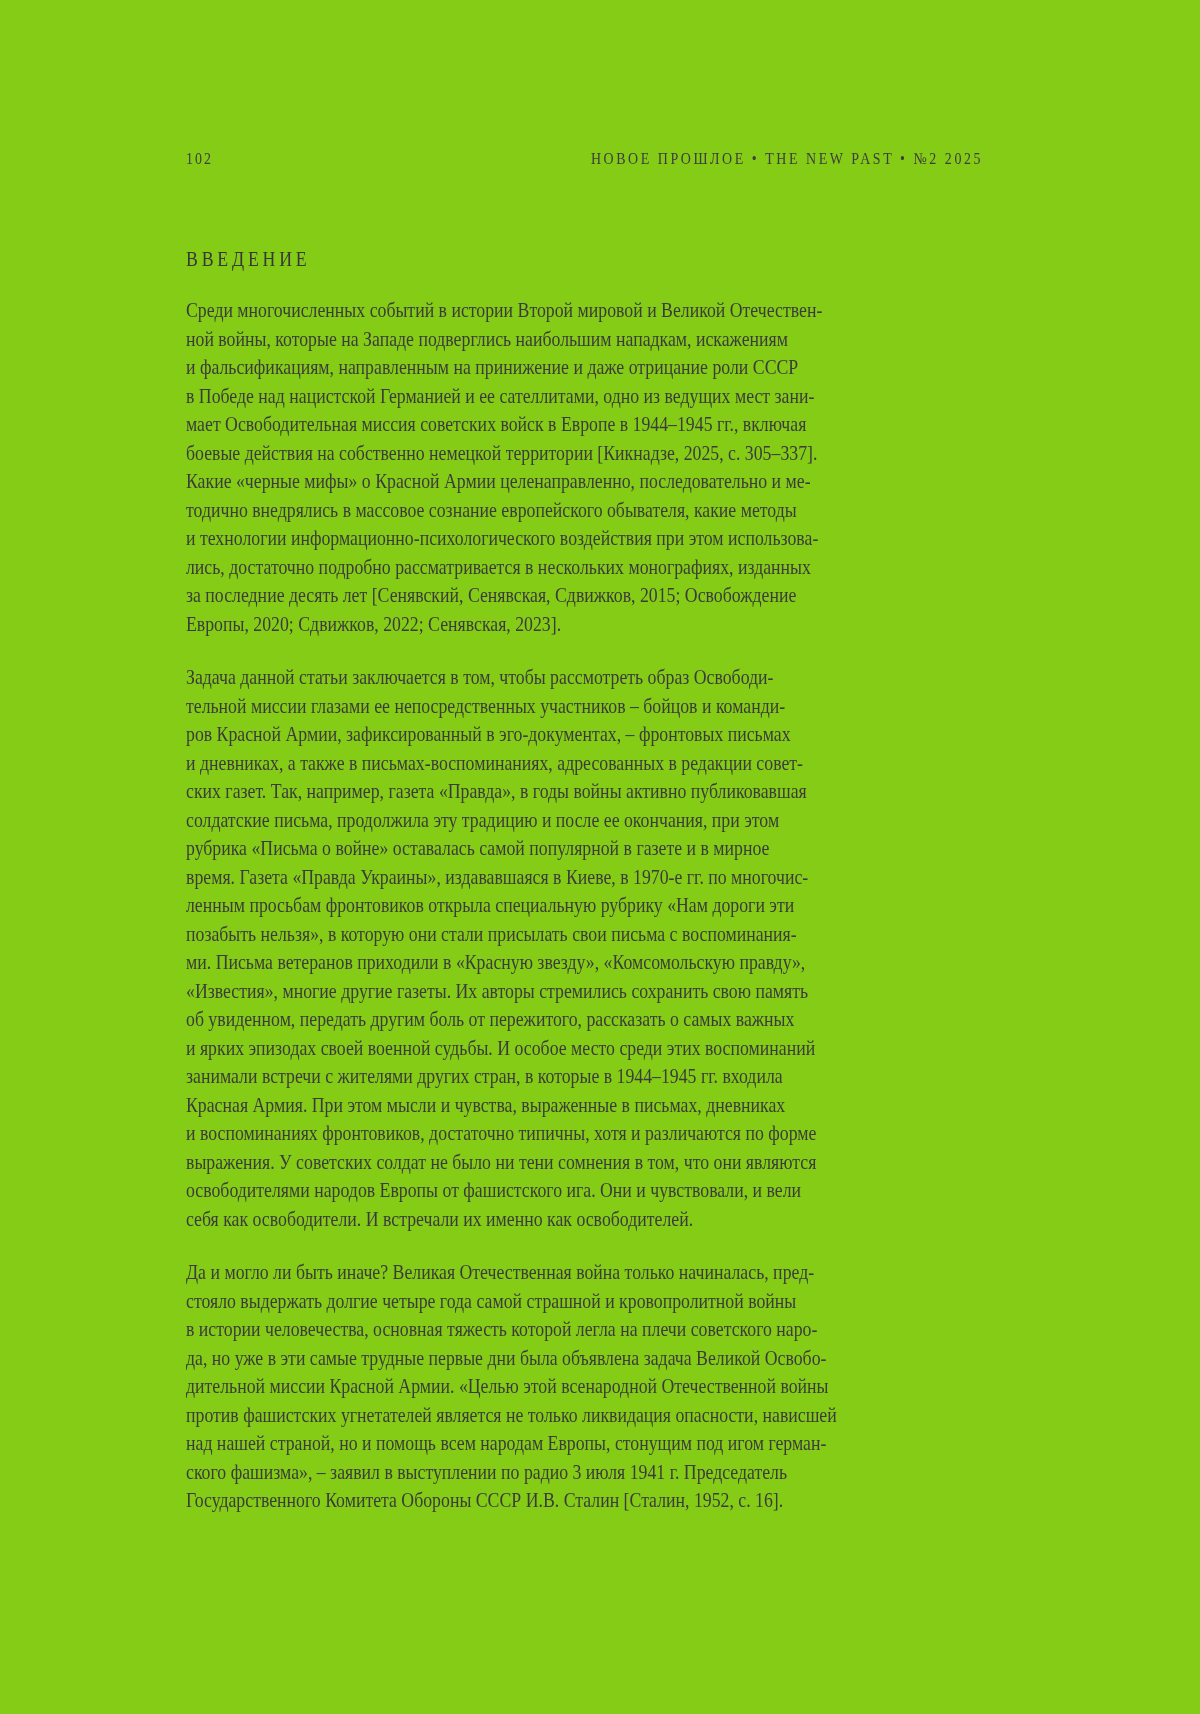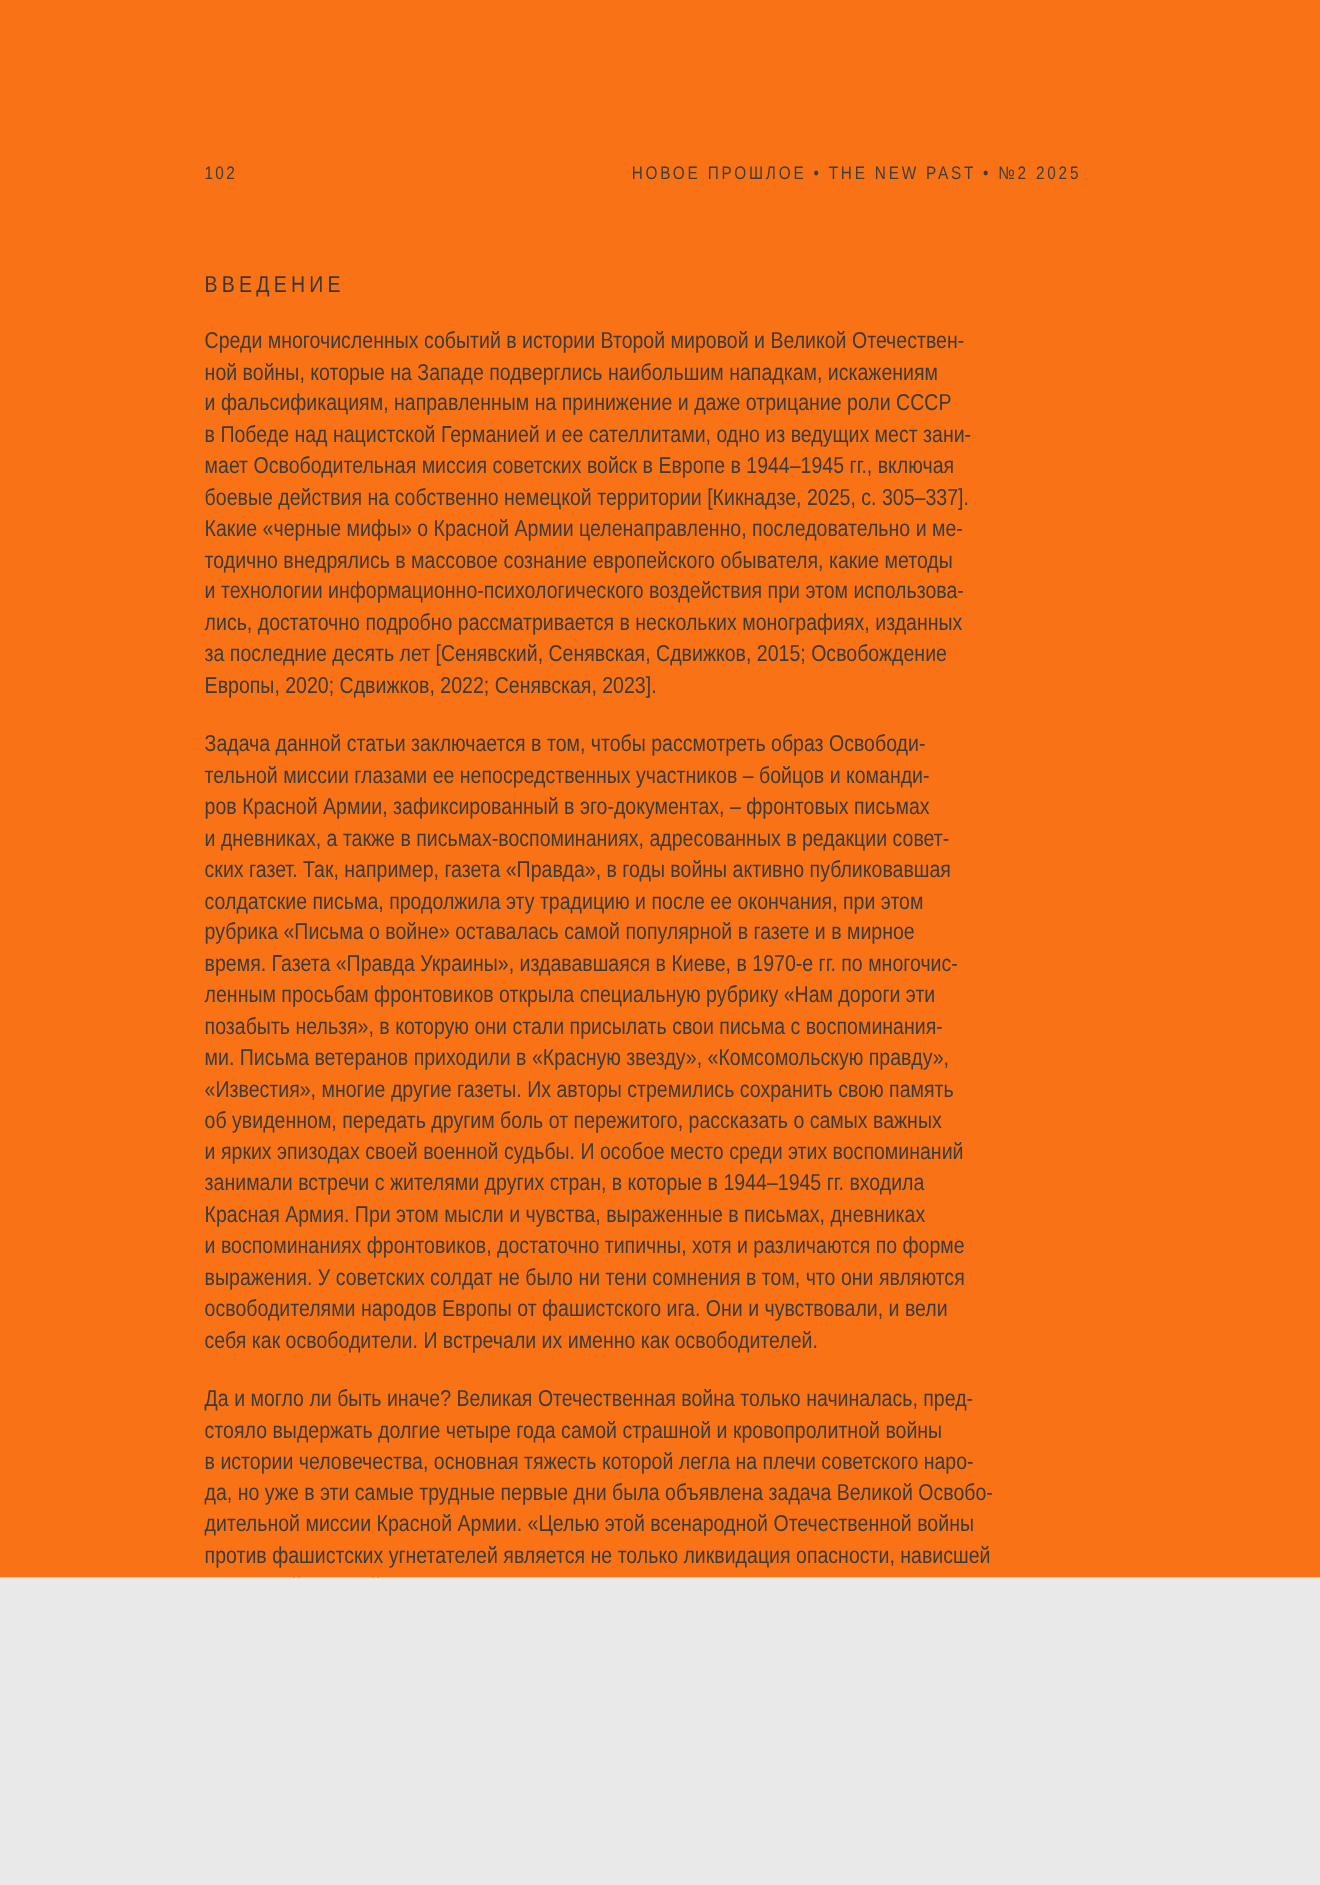--- a/index.html
+++ b/index.html
@@ -1,21 +1,21 @@
 <!DOCTYPE html>
 <html><head>
 <meta charset="utf-8">
 <style>
   html,body{margin:0;padding:0;background:#e9e9e9;}
   .page{
     position:relative;
-    width:1200px;height:1434px;
+    width:1200px;height:1714px;
     margin:0 auto;
-    background:#f97316;
-    font-family:Liberation Sans, sans-serif;
+    background:#84cc16;
+    font-family:Liberation Serif, serif;
     overflow:hidden;
   }
   
   .content{
     position:absolute;left:186px;top:0;
     width:942px;
     transform:scaleX(0.846);
     transform-origin:0 0;
     color:#3b3b3b;
   }

